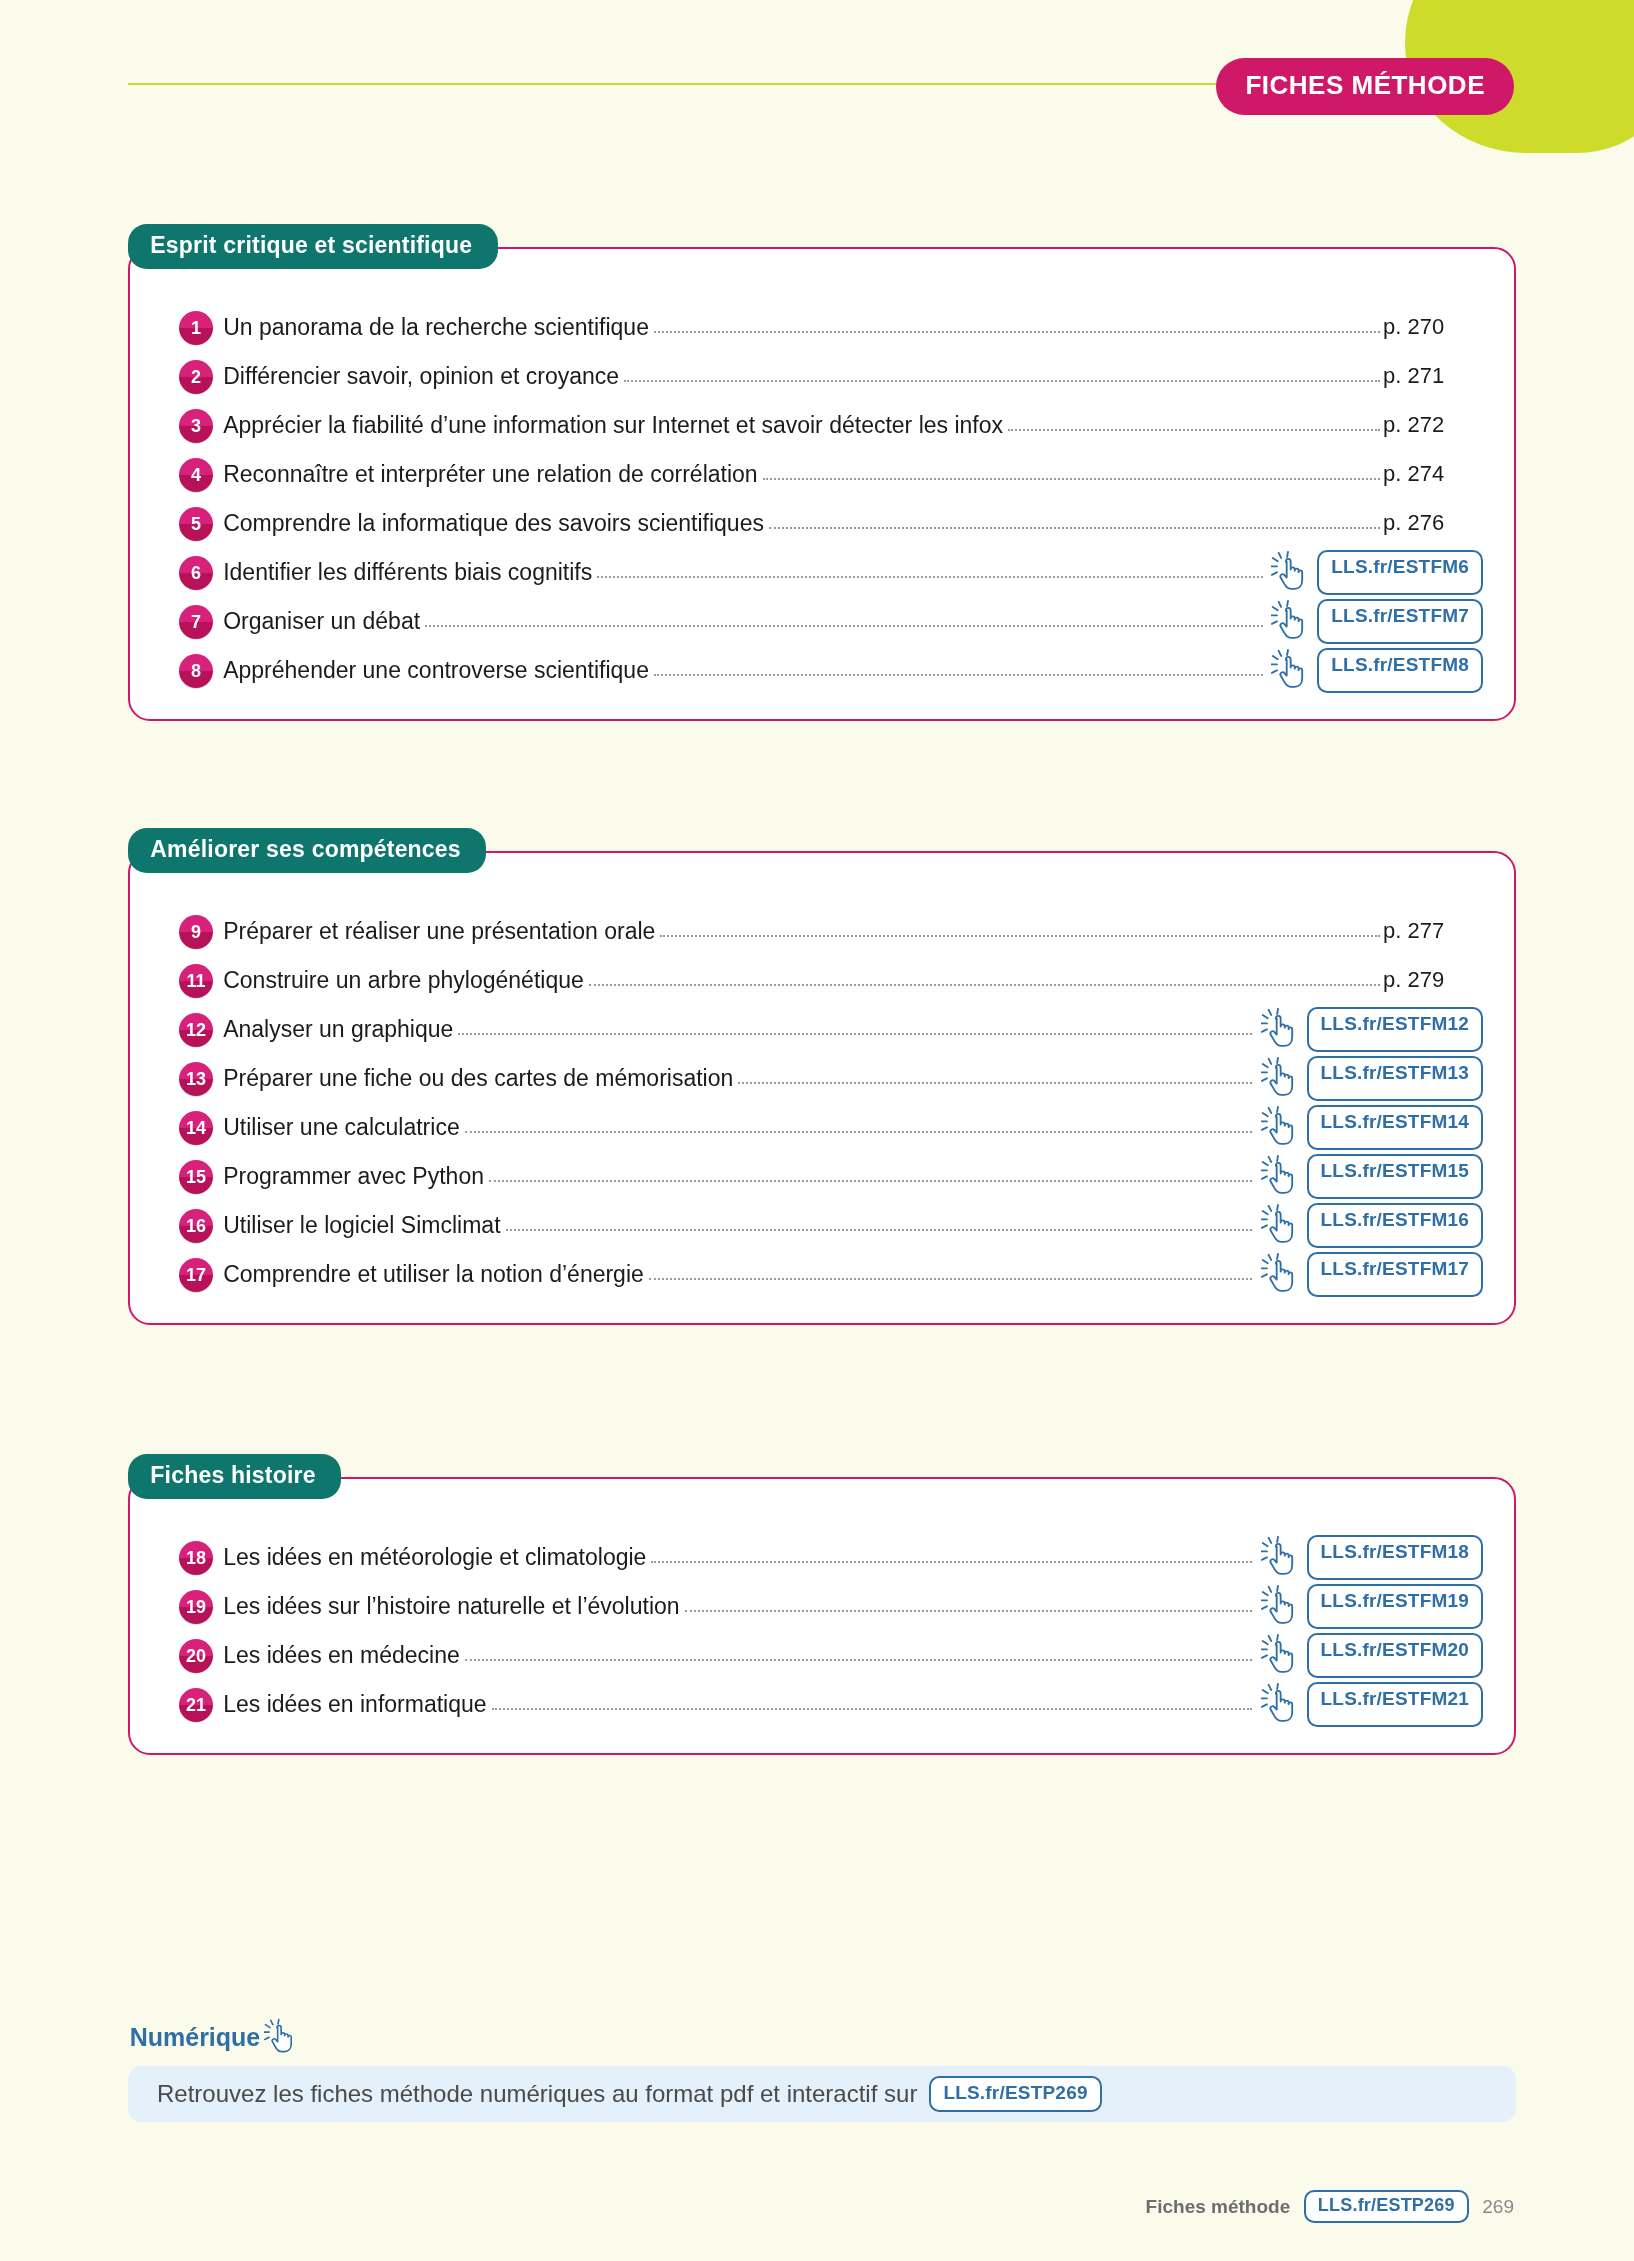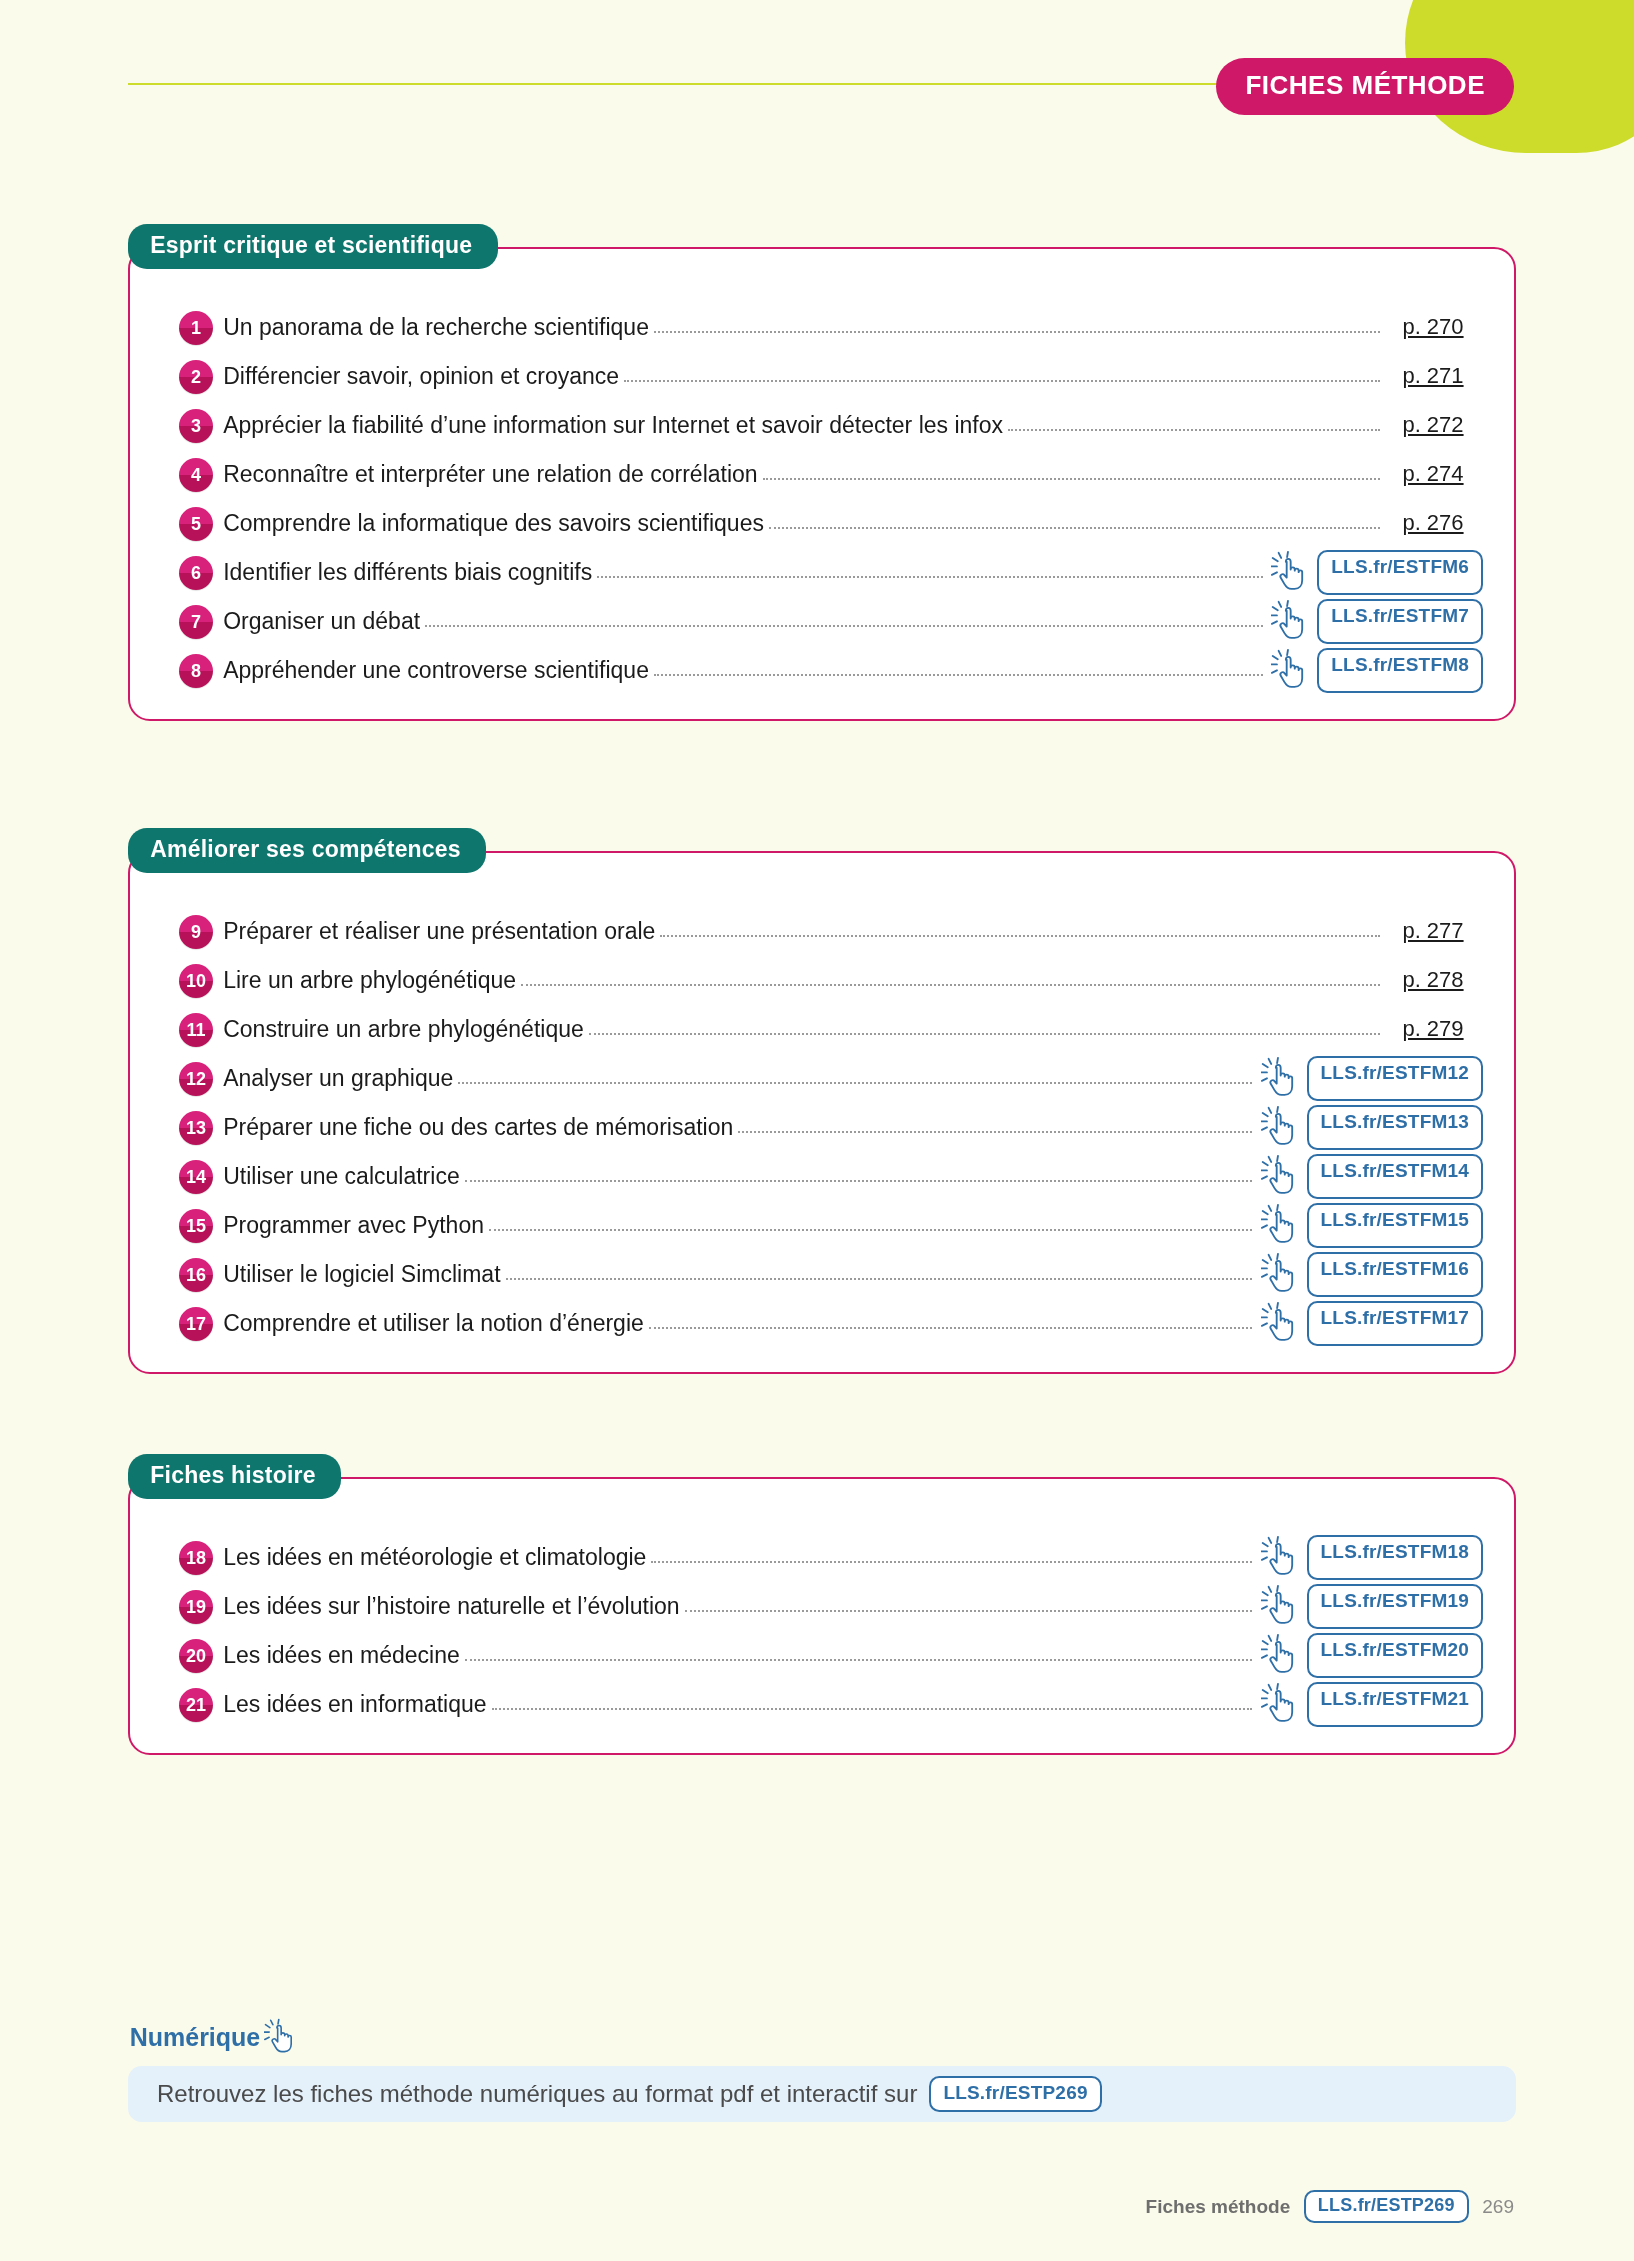--- a/index.html
+++ b/index.html
@@ -85,24 +85,23 @@
   .dots{
     flex:1 1 auto;
     border-bottom:2.1px dotted #9a9a9a;
     margin:0 3.4px 6px 1.7px;
     min-width:12px;
     height:15.3px;
   }
   .page-ref{
     flex:0 0 auto;
     font-size:22px;color:#1b1b1b;
-    text-align:center;
+    text-align:left;
     width:100px;
     padding-bottom:1.7px;
-    text-decoration:underline;
   }
 
   
   .link-wrap{
     flex:0 0 auto;display:flex;gap:6.8px;
     margin-left:5.1px;
   }
   .hand-icon{
     flex:0 0 auto;width:39px;height:43px;display:block;
     margin-bottom:1.7px;
@@ -244,26 +243,20 @@
       </div>
     </div>
     <div class="section" style="top: 851px;">
       <div class="section-tab">Améliorer ses compétences</div>
       <div class="section-body">
         <div class="row">
           <div class="badge">9</div>
           <div class="row-title">Préparer et réaliser une présentation orale</div>
           <div class="dots"></div>
           <div class="page-ref">p. 277</div>
-        </div>
-        <div class="row">
-          <div class="badge">10</div>
-          <div class="row-title">Lire un arbre phylogénétique</div>
-          <div class="dots"></div>
-          <div class="page-ref">p. 278</div>
         </div>
         <div class="row">
           <div class="badge">11</div>
           <div class="row-title">Construire un arbre phylogénétique</div>
           <div class="dots"></div>
           <div class="page-ref">p. 279</div>
         </div>
         <div class="row">
           <div class="badge">12</div>
           <div class="row-title">Analyser un graphique</div>

